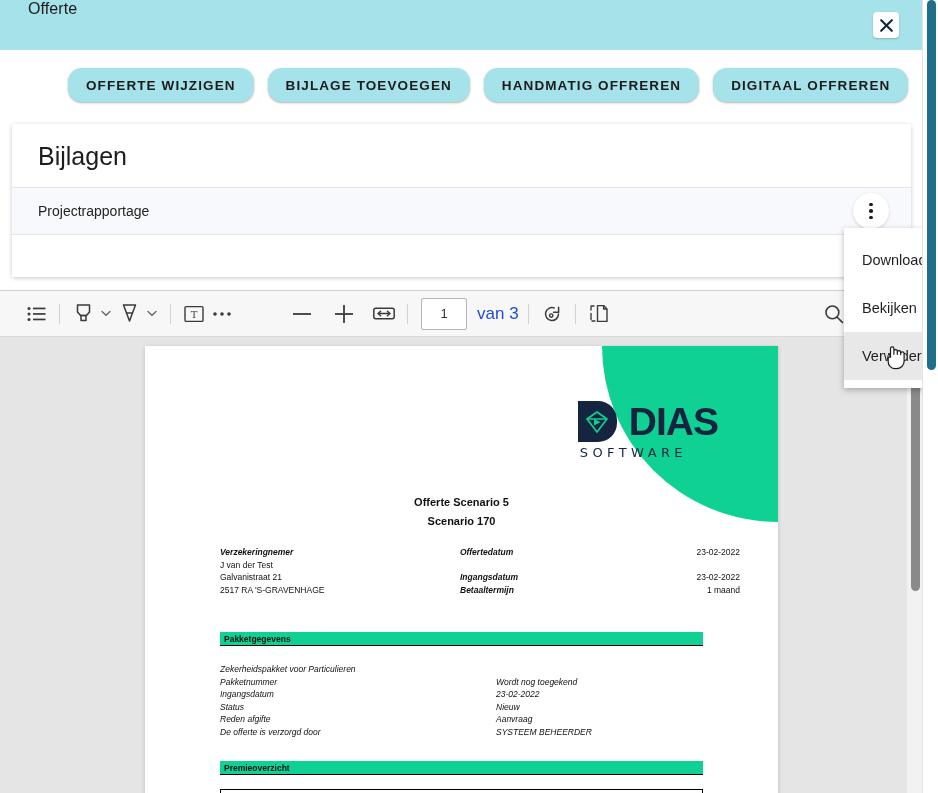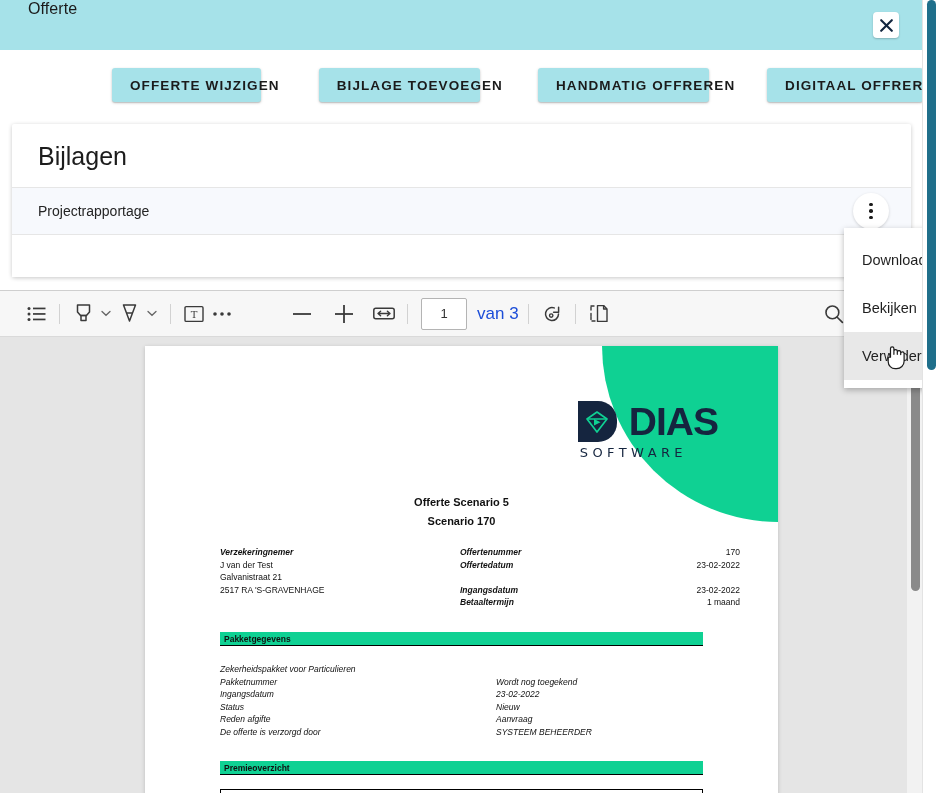--- a/index.html
+++ b/index.html
@@ -38,27 +38,26 @@
     display:flex;align-items:center;justify-content:center;cursor:pointer;padding:0;
   }
   #close-button svg{display:block;}
 
   
   #action-bar{
     display:flex;gap:14px;padding:18px 0 18px 68px;box-sizing:border-box;
     background:#ffffff;
   }
   .action-btn{
-    background:#a6e2e9;border:none;border-radius:3px;
+    background:#a6e2e9;border:none;border-radius:14px;
     padding:0 18px;height:34px;min-width:0;
     font-family:"Liberation Sans", sans-serif;
     font-size:13.5px;font-weight:700;letter-spacing:1.1px;
     color:#1b1b1b;cursor:pointer;white-space:nowrap;
     box-shadow:0 1px 3px rgba(0,0,0,.20),0 1px 1px rgba(0,0,0,.12);
-    margin-left:44px;
   }
 
   
   #bijlagen-card{
     margin:4px 12px 0 12px;background:#ffffff;
     box-shadow:0 1px 4px rgba(0,0,0,.22);
     border-radius:2px;overflow:visible;position:relative;
   }
   #bijlagen-title{
     font-size:25px;font-weight:400;color:#1c1c1c;
@@ -386,24 +385,20 @@
         <div class="doc-title" id="doc-title-2">Scenario 170</div>
 
         <div id="doc-meta">
           <div id="meta-left">
             <div class="meta-b">Verzekeringnemer</div>
             <div>J van der Test</div>
             <div>Galvanistraat 21</div>
             <div>2517 RA  'S-GRAVENHAGE</div>
           </div>
           <div id="meta-right">
-            <div class="meta-row">
-              <span class="meta-b">Offertenummer</span>
-              <span>170</span>
-            </div>
             <div class="meta-row">
               <span class="meta-b">Offertedatum</span>
               <span>23-02-2022</span>
             </div>
             <div class="meta-spacer-row"></div>
             <div class="meta-row">
               <span class="meta-b">Ingangsdatum</span>
               <span>23-02-2022</span>
             </div>
             <div class="meta-row">

